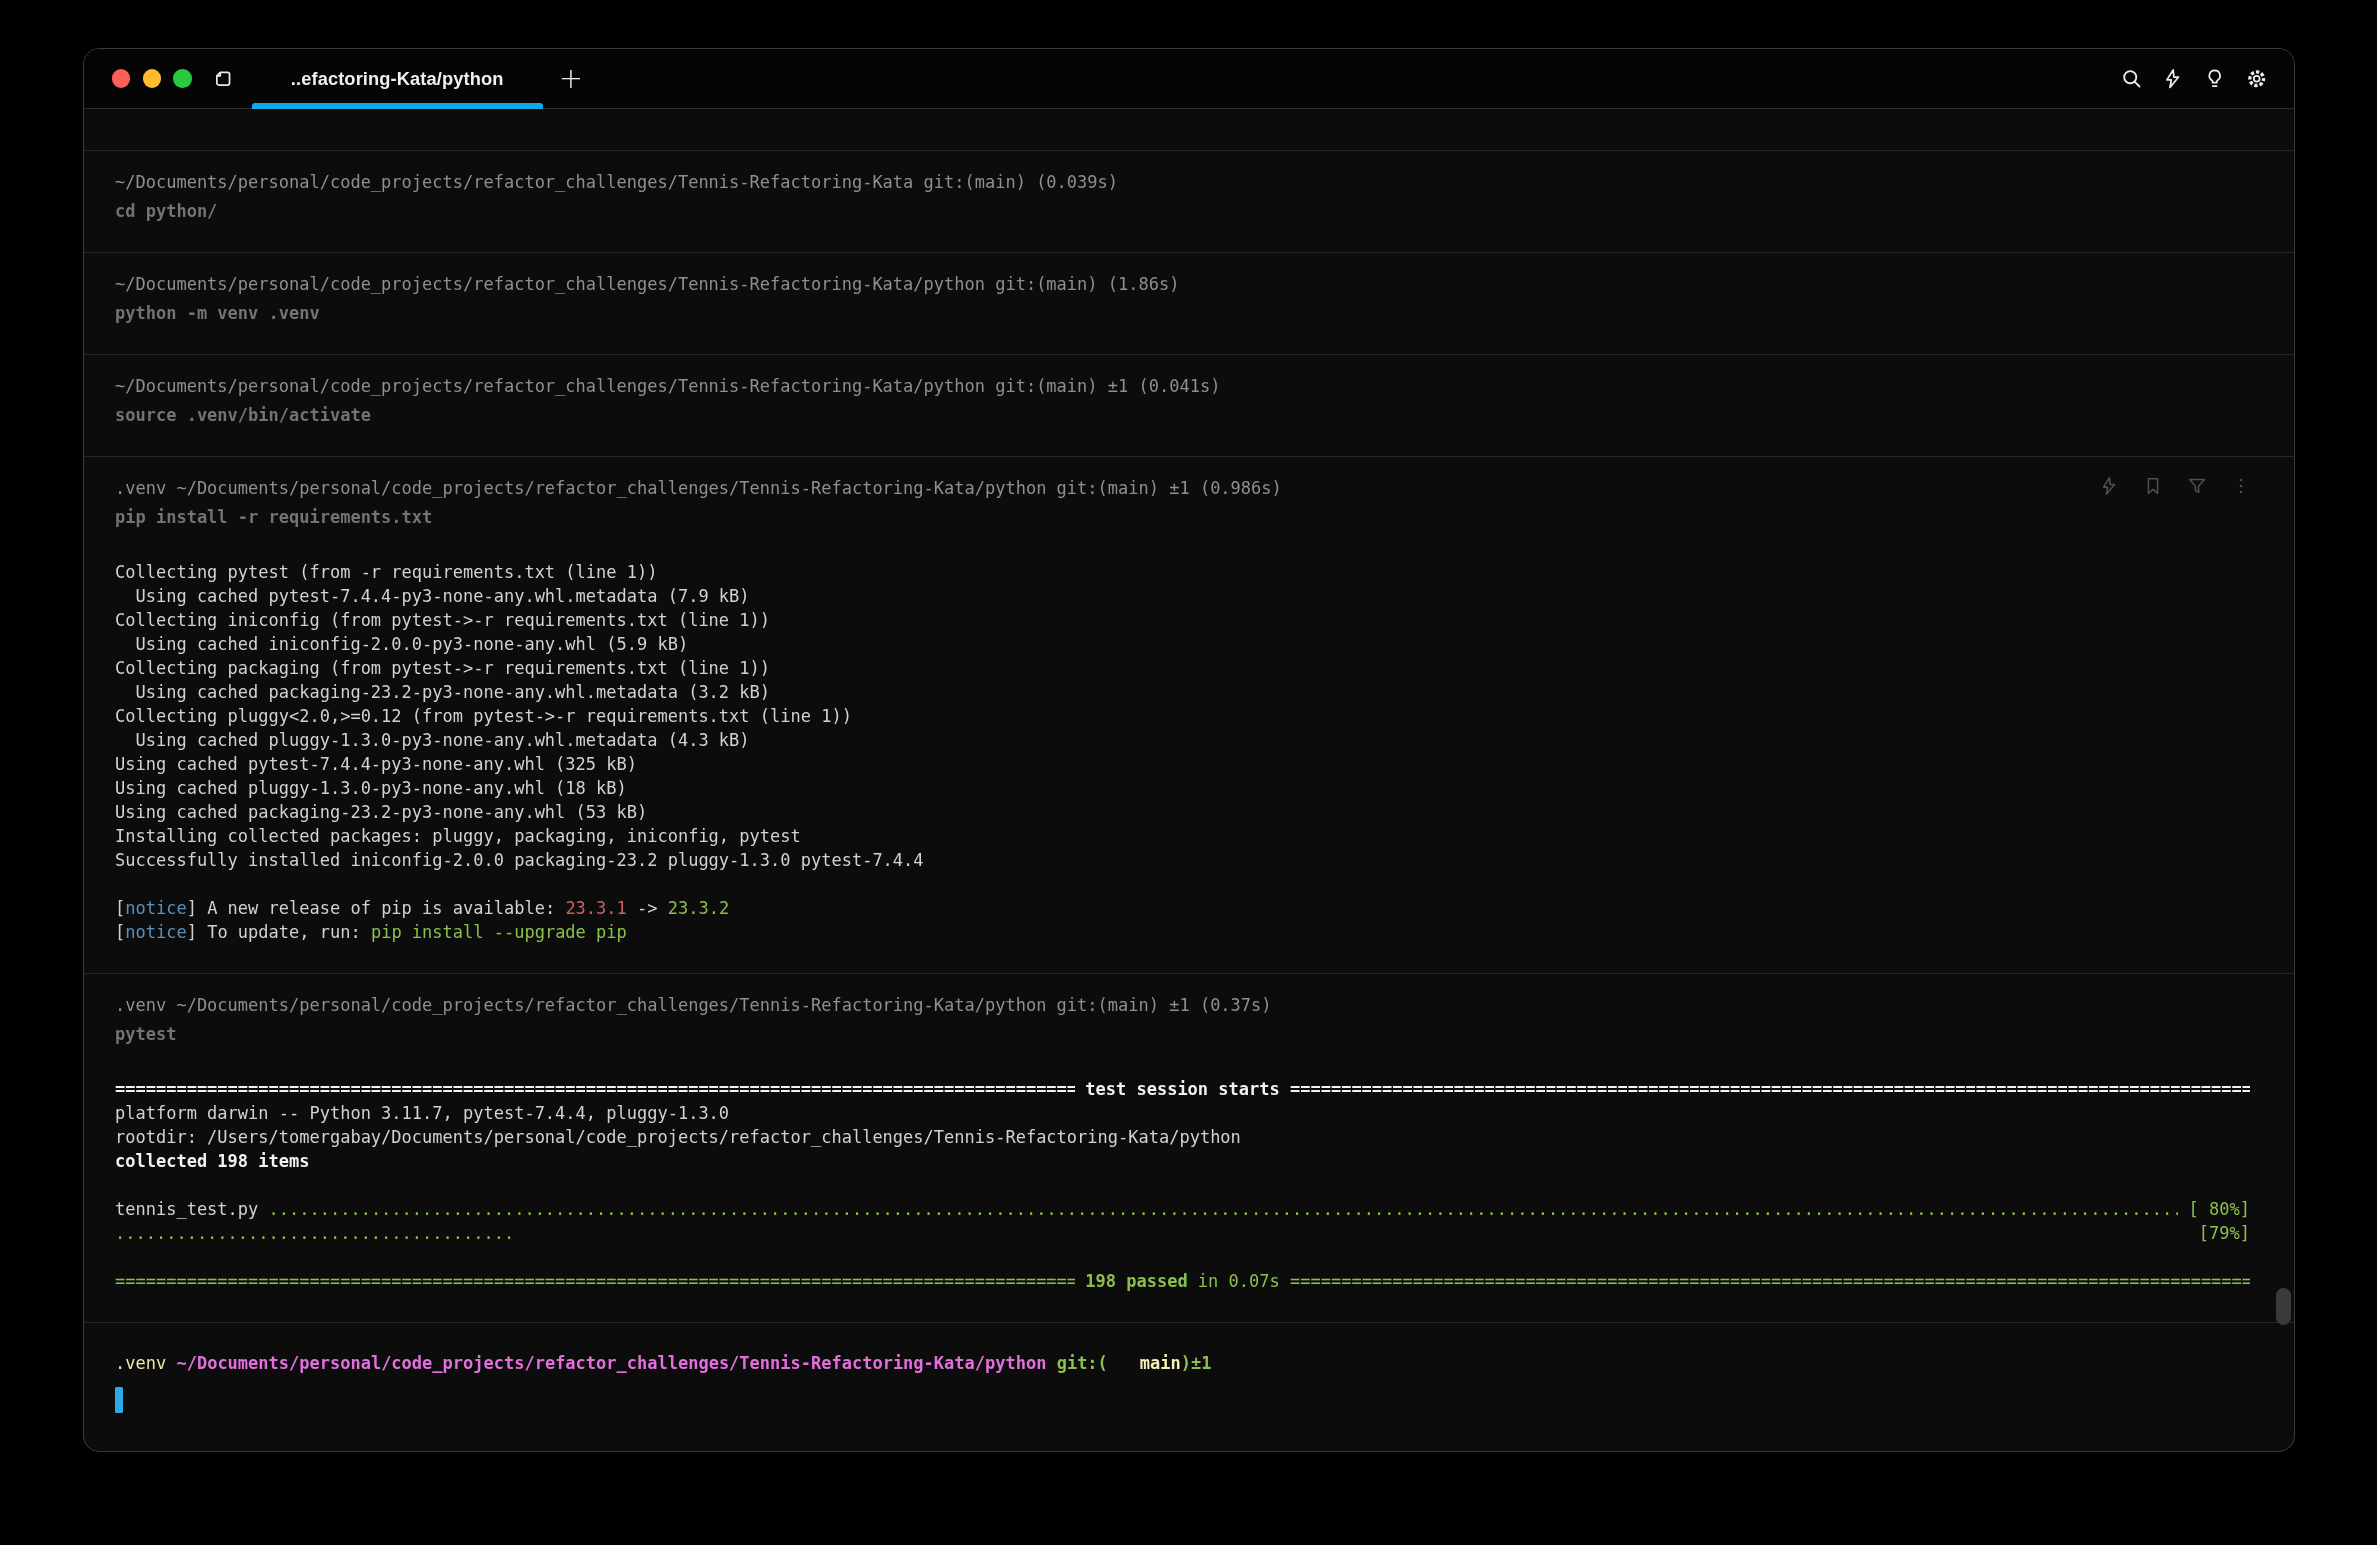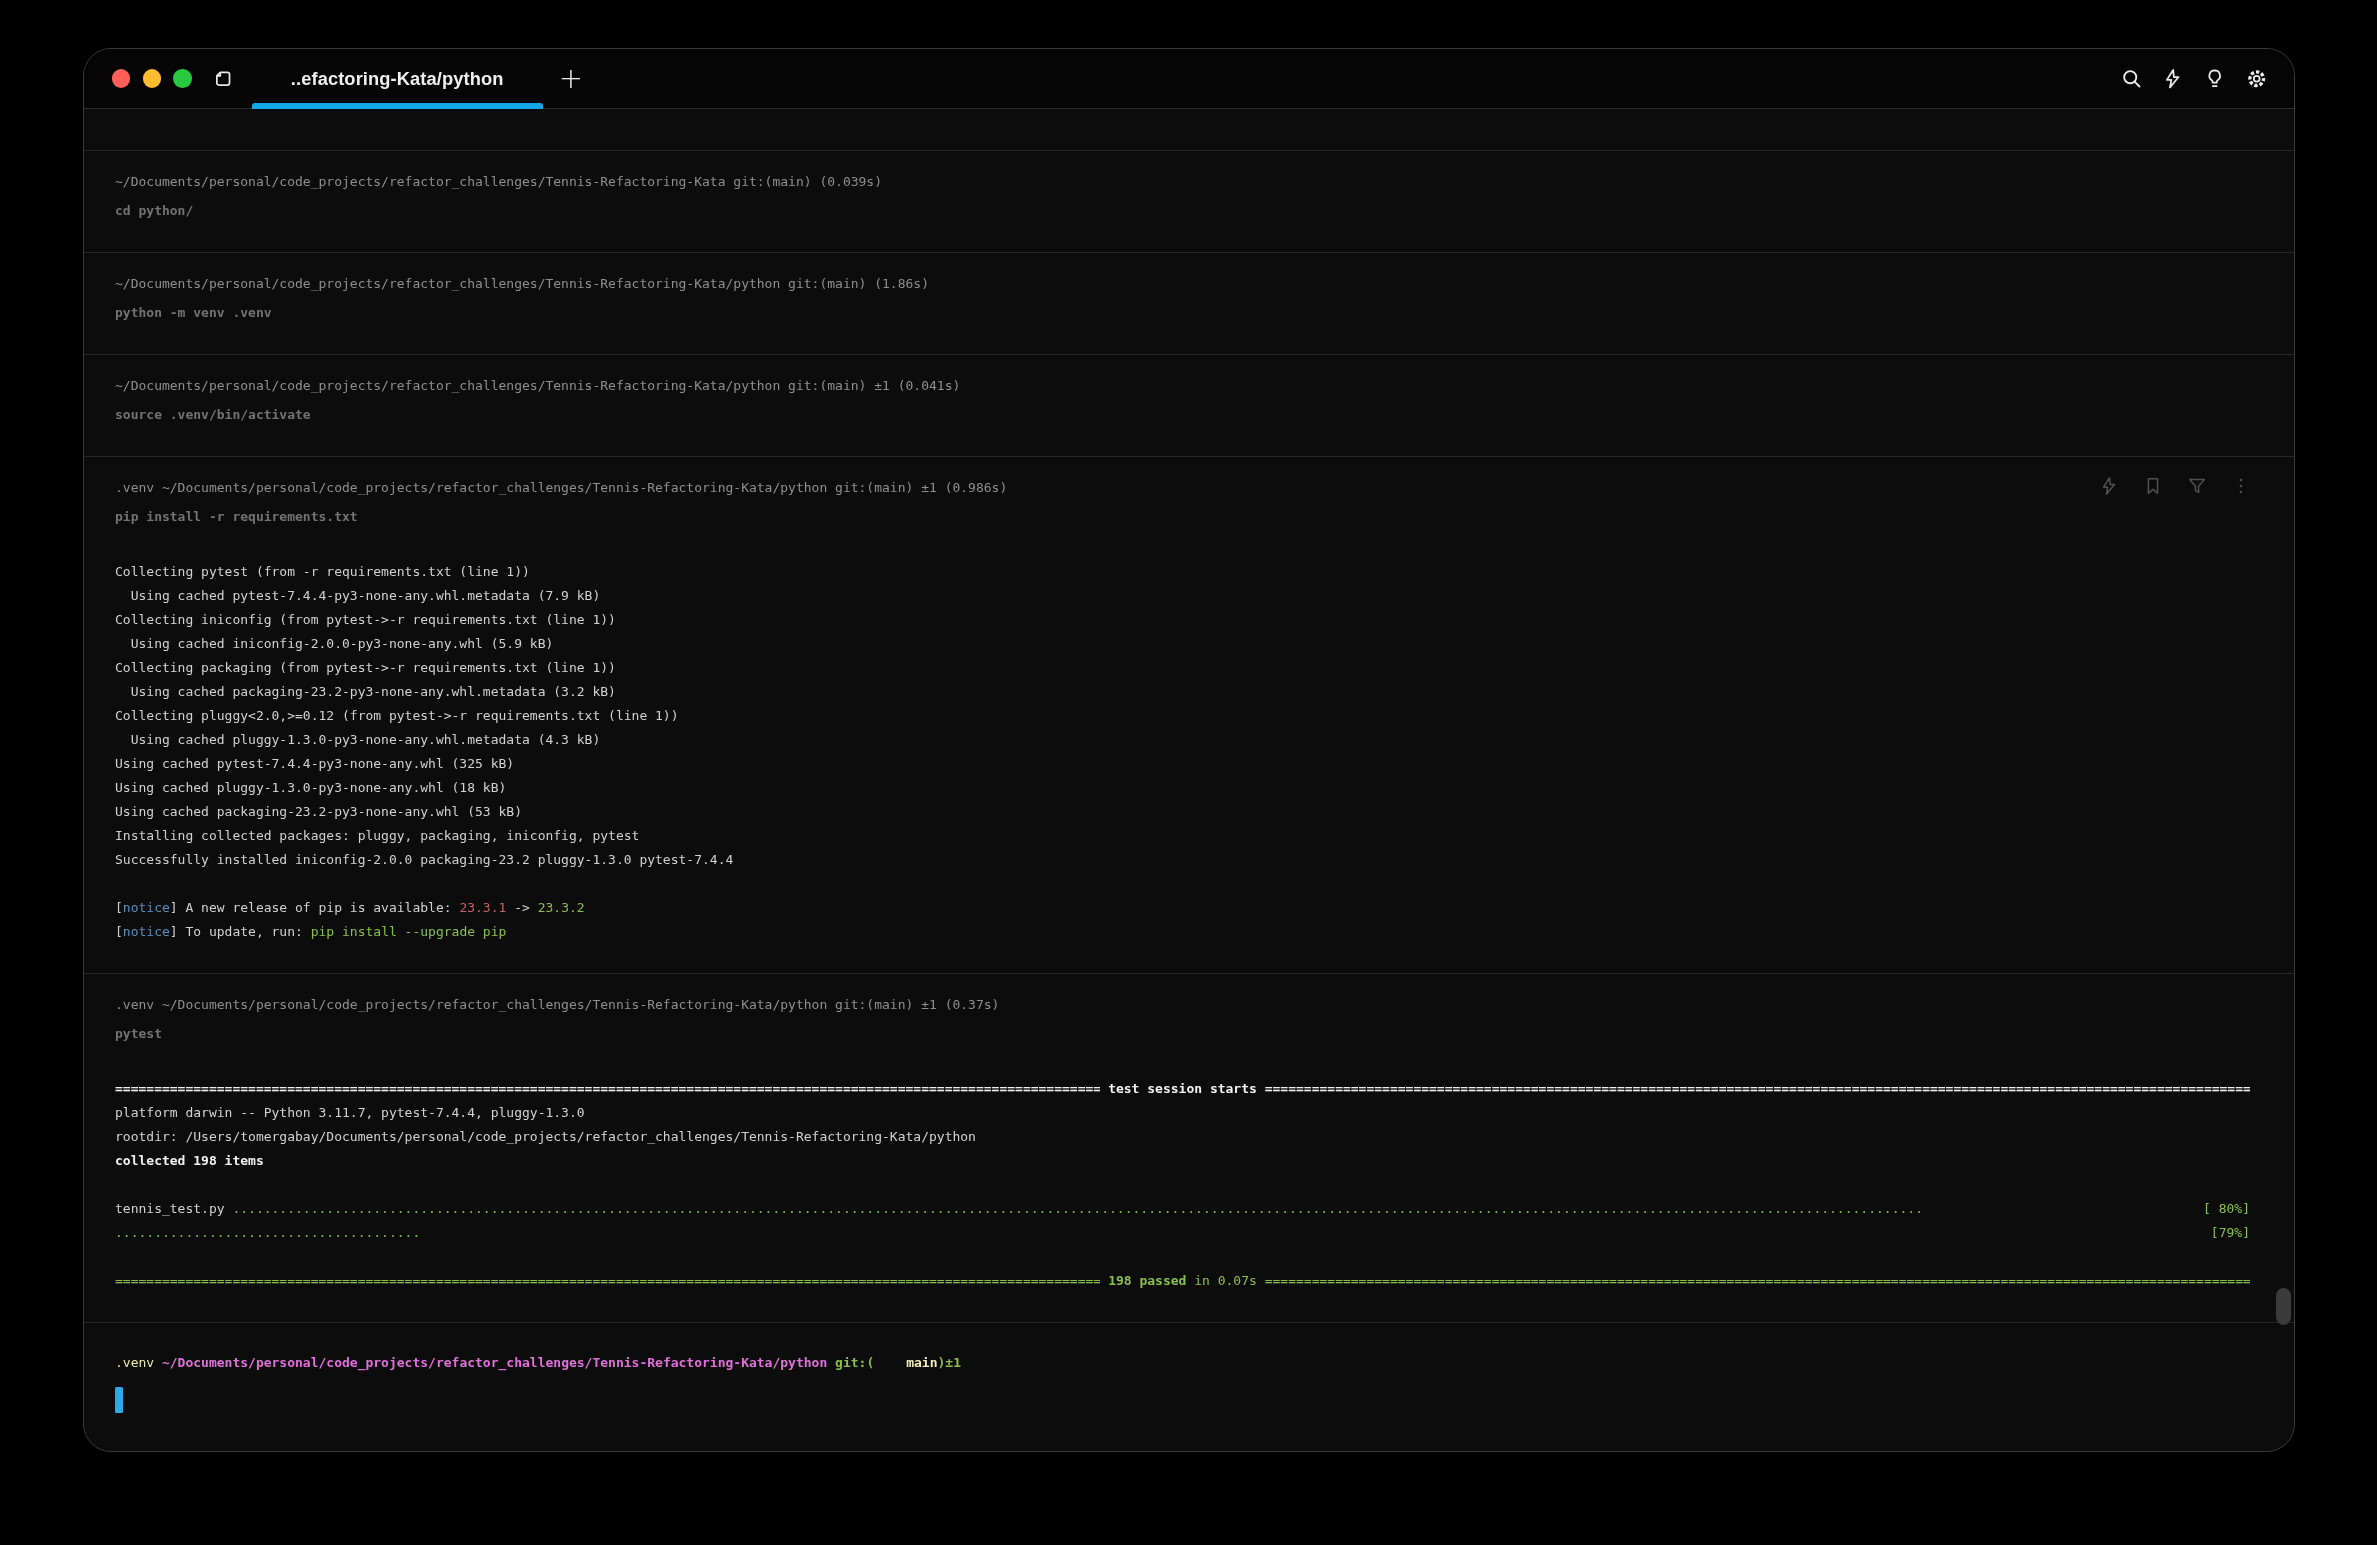--- a/index.html
+++ b/index.html
@@ -1,21 +1,21 @@
 <!DOCTYPE html>
 <html style="font-size:11.7px"><head>
 <meta charset="utf-8">
 <style>
   * { margin:0; padding:0; box-sizing:border-box; }
   html,body { width:2377px; height:1546px; background:#000; overflow:hidden; }
   body { font-family:"DejaVu Sans Mono", monospace; }
 
   .window {
     position:absolute; left:83px; top:48px; width:2212px; height:1404px;
-    background:#0c0c0c; border:1.5px solid #3a3a3a; border-radius:28px;
+    background:#0c0c0c; border:1.5px solid #3a3a3a; border-radius:16px;
     overflow:hidden;
   }
 
   
   .tabbar {
     height:60px; display:flex; align-items:center;
     border-bottom:1.5px solid #2c2c2c; background:#050505;
   }
   .traffic { display:flex; align-items:center; gap:12.4px; padding-left:28px; }
   .tl { width:18.3px; height:18.3px; border-radius:50%; display:inline-block; }
@@ -39,21 +39,21 @@
     margin-left:16px; color:#e8e8e8; font-size:29px; font-weight:300;
     font-family:"DejaVu Sans", sans-serif; line-height:29px; cursor:default;
   }
   .tb-spacer { flex:1; }
   .right-icons { display:flex; align-items:center; gap:18.3px; padding-right:26px; color:#ececec; }
   .right-icons svg { display:block; }
 
   
   .content {
     position:relative; height:1342px; overflow:hidden;
-    font-size:13px; line-height:24px; color:#d2d2d2;
+    font-size:17px; line-height:24px; color:#d2d2d2;
     padding:0;
   }
   .spacer-block { height:41px; }
   .sep { border-top:1.5px solid #262626; }
   .block { position:relative; padding:19px 44px 29px 31px; }
   .block.input-block { padding-top:28px; }
 
   .tline { white-space:pre; overflow:hidden; height:24px; }
   .tline.cmdline { margin-top:5.1px; }
   .out { margin-top:31px; }

